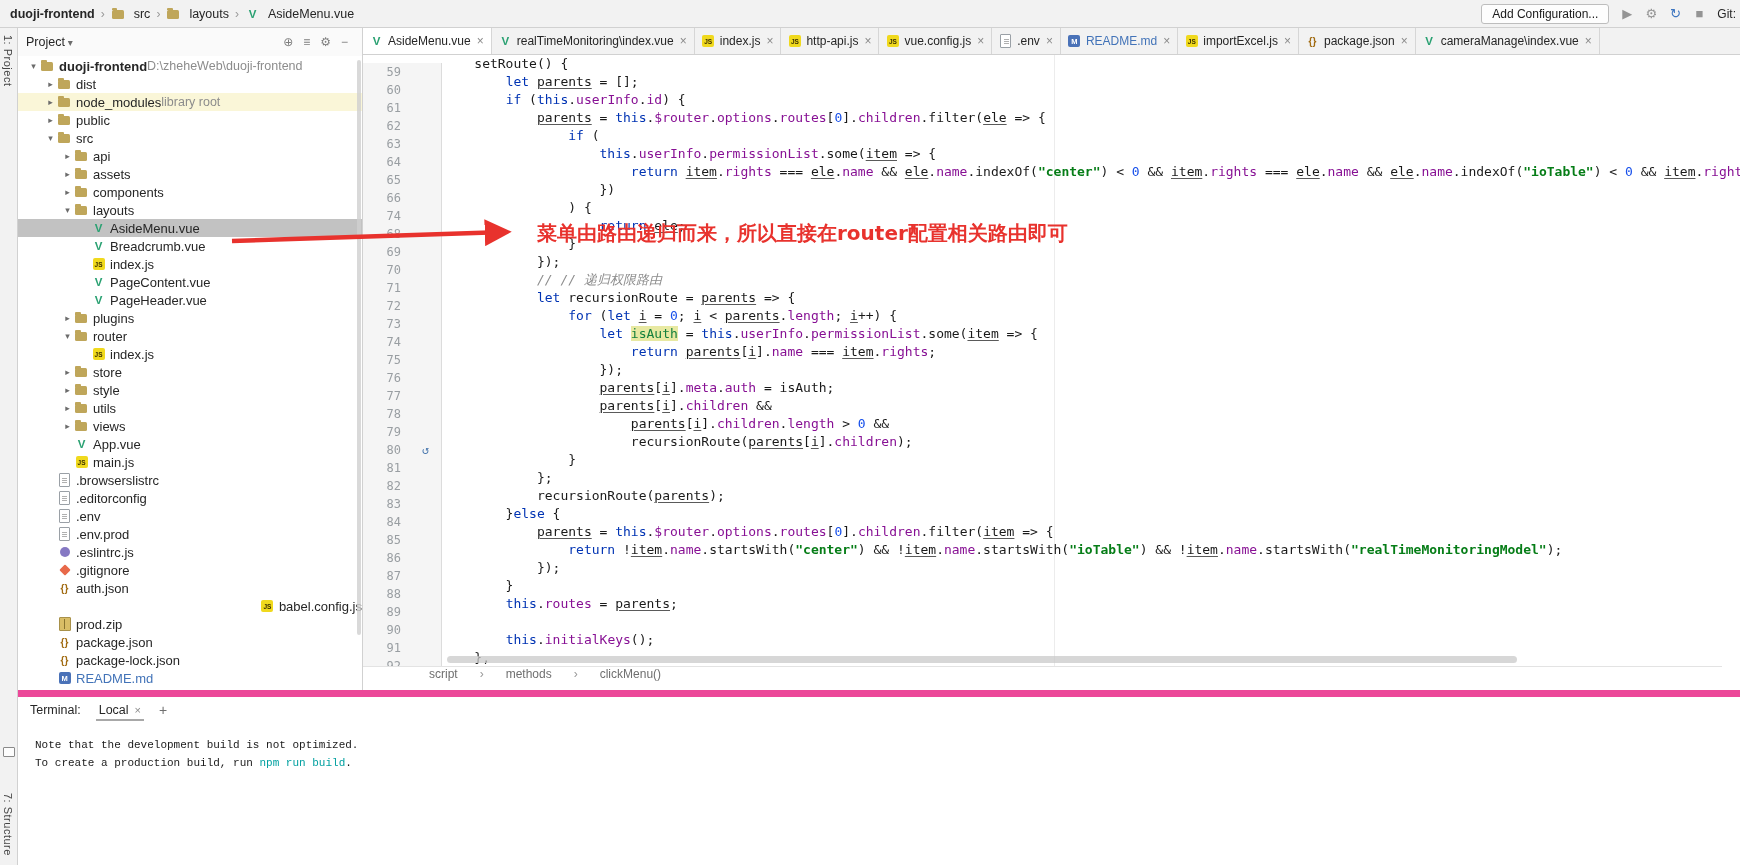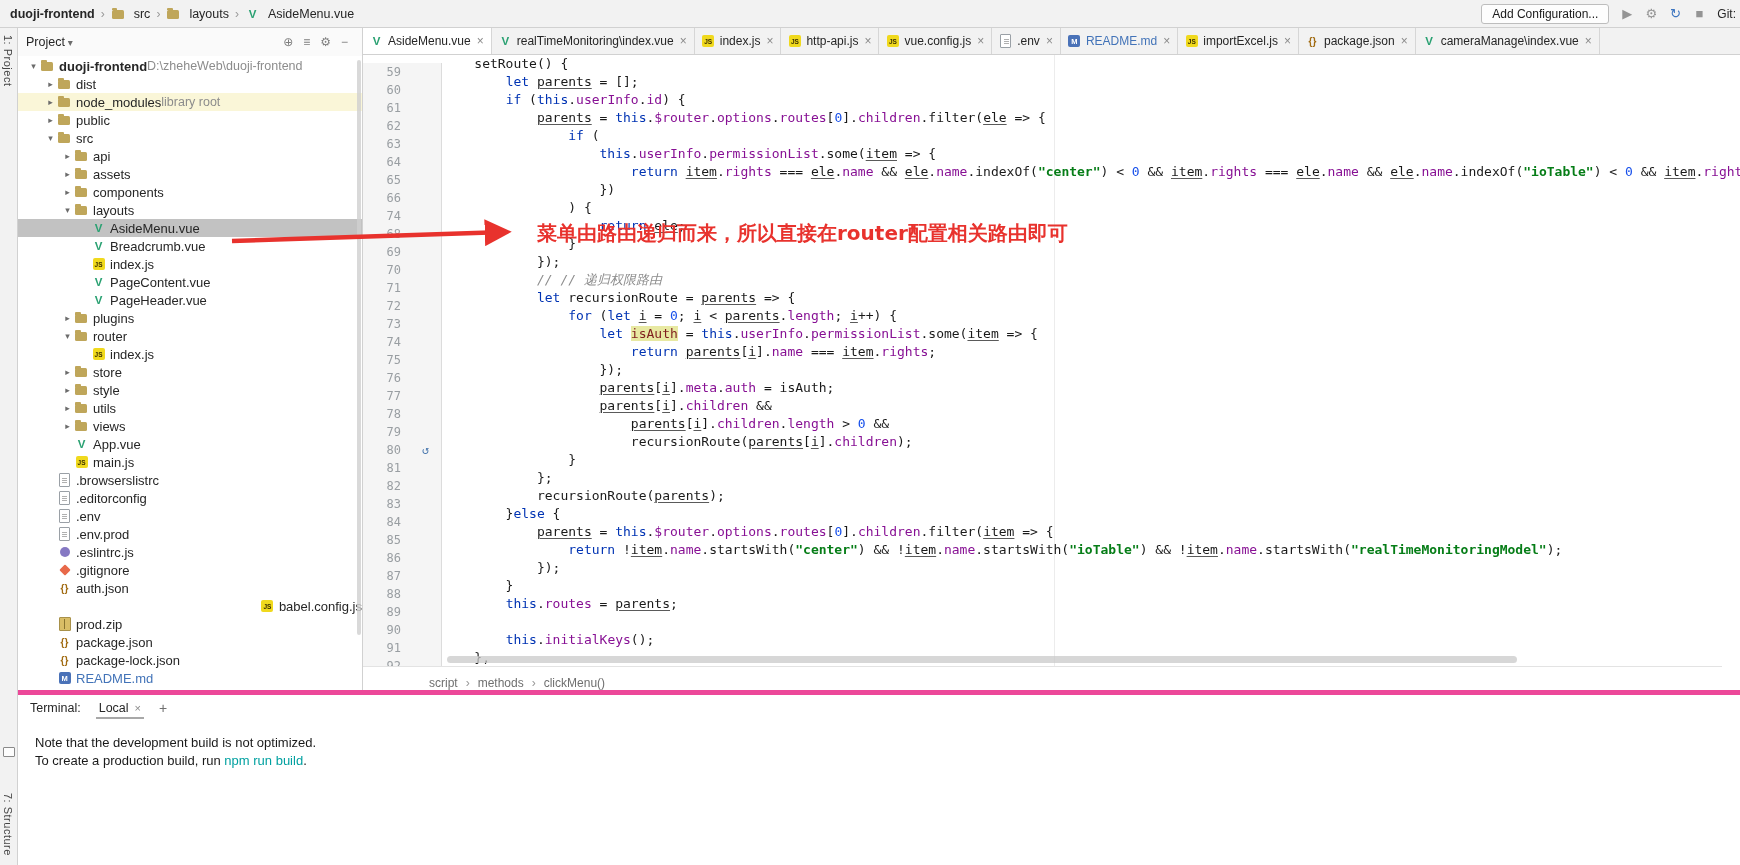--- a/index.html
+++ b/index.html
@@ -82,31 +82,31 @@
   .code-line{height:18px;line-height:18px;white-space:pre}
   .margin-guide{position:absolute;left:691px;top:0;bottom:0;width:1px;background:#ececec}
   .hscroll{position:absolute;left:84px;bottom:3px;width:1070px;height:7px;background:#c9c9c9;border-radius:4px;opacity:.75}
   .tk-k{color:#0033b3;font-weight:normal}
   .tk-p{color:#1a1a1a}
   .tk-u{color:#1a1a1a;text-decoration:underline;text-decoration-color:#5a5a5a;text-decoration-thickness:1px;text-underline-offset:2px}
   .tk-f{color:#871094}
   .tk-s{color:#067d17;font-weight:bold}
   .tk-n{color:#1750eb}
   .tk-c{color:#8c8c8c;font-style:italic}
-  .tk-hl{color:#7f1d1d;background:#e8e9a2}
+  .tk-hl{color:#15803d;background:#e8e9a2}
   .crumbs{position:absolute;left:0;right:18px;bottom:0;height:24px;background:#fff;border-top:1px solid #e3e3e3;
-          box-sizing:border-box;display:flex;align-items:flex-end;padding-left:66px;gap:7px;font-size:12px;color:#6f6f6f}
-
-  
-  .terminal{position:absolute;left:18px;top:690px;right:0;bottom:0;background:#fff;border-top:5px solid #ec4899;box-sizing:border-box}
+          box-sizing:border-box;display:flex;align-items:flex-start;padding-left:66px;gap:21px;font-size:12px;color:#6f6f6f}
+
+  
+  .terminal{position:absolute;left:18px;top:690px;right:0;bottom:0;background:#fff;border-top:7px solid #ec4899;box-sizing:border-box}
   .term-head{height:26px;display:flex;align-items:center;gap:15px;padding-left:12px;font-size:12.5px}
   .term-tab{display:flex;align-items:center;gap:6px;padding:4px 3px 2px;border-bottom:2px solid #a8a8a8}
   .term-close{color:#8a8a8a;font-size:11px}
   .term-add{color:#6f6f6f;font-size:14px}
-  .term-body{padding:13px 0 0 17px;font-family:Liberation Sans, sans-serif;font-size:13px;line-height:18px;color:#1a1a1a}
+  .term-body{padding:13px 0 0 17px;font-family:Liberation Mono, monospace;font-size:11px;line-height:18px;color:#1a1a1a}
   .t-p{color:#1a1a1a}
   .t-cmd{color:#00a0a0}
 
   
   .annot-svg{position:absolute;left:0;top:0;width:1740px;height:865px;pointer-events:none;z-index:40}
   .annot-text{position:absolute;left:537px;top:220px;z-index:41;font-size:20px;font-weight:bold;color:#e8322d;white-space:nowrap;font-family:"DejaVu Sans",sans-serif}
 </style>
 </head>
 <body>
 

